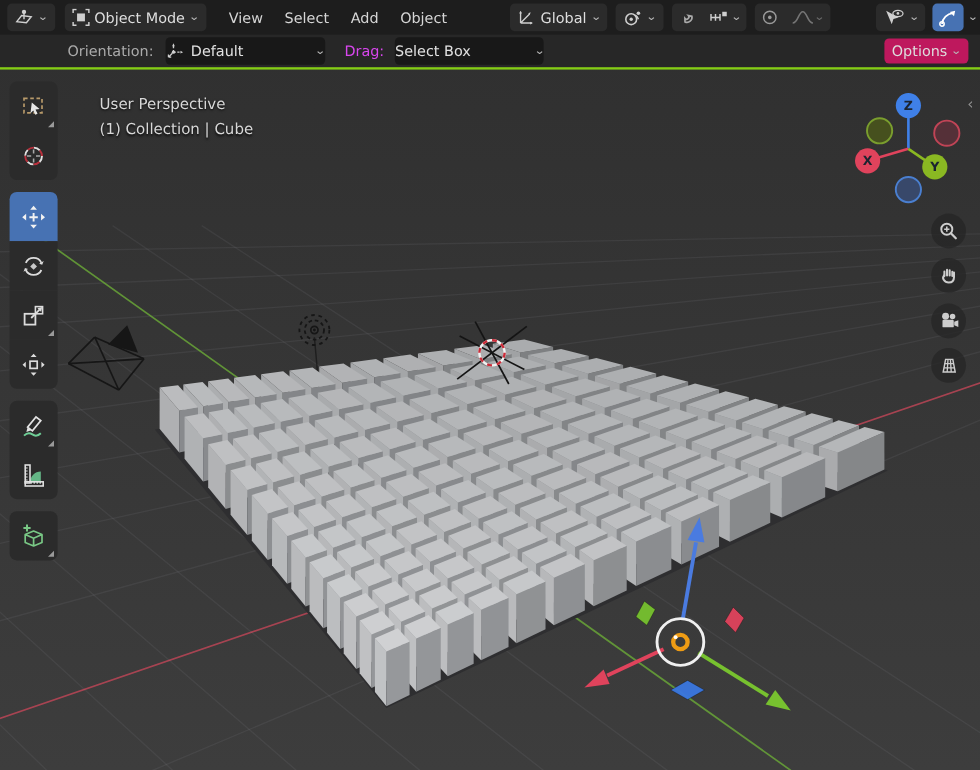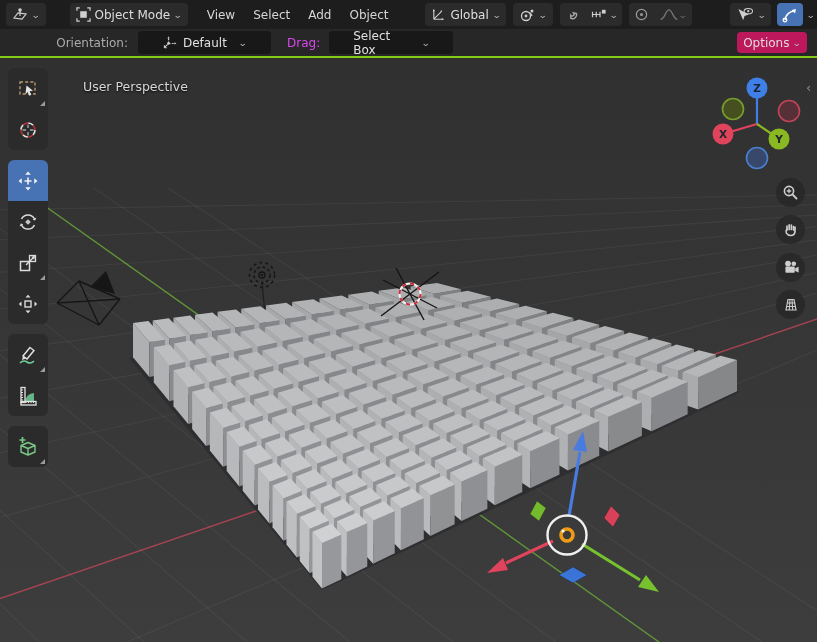--- a/index.html
+++ b/index.html
@@ -17,21 +17,21 @@
   .hbtn { display:flex; align-items:center; gap:4px; height:23px; padding:0 6px;
           background:#2b2b2b; border-radius:4px; color:#dedede; font-size:12px; cursor:default; }
   .chev { font-size:9px; color:#b9b9b9; transform:scaleX(1.25); }
   .menu-item { color:#d6d6d6; font-size:12px; padding:0 9px; height:23px; display:flex; align-items:center; }
   .seg { display:flex; align-items:center; height:23px; background:#2b2b2b; border-radius:4px; }
   .seg > div { display:flex; align-items:center; height:23px; padding:0 5px; }
   .dim { opacity:0.45; }
   .blue { background:#4772b3 !important; }
   .lbl { color:#ababab; font-size:12px; }
   .dd { display:flex; align-items:center; height:23px; background:#181818;
-        border-radius:4px; color:#e0e0e0; font-size:12px; padding:0 24px; gap:6px; }
+        border-radius:4px; color:#e0e0e0; font-size:12px; padding:0 0; gap:6px; }
   .spacer { flex:1; }
 
   
   #toolbar { position:absolute; left:8px; top:68px; width:40px; z-index:20; display:flex; flex-direction:column; }
   .tbtn { position:relative; width:40px; height:41px; background:#2b2b2b; display:flex;
           align-items:center; justify-content:center; }
   .tbtn.grp-start { border-radius:6px 6px 0 0; margin-top:10px; }
   .tbtn.grp-end { border-radius:0 0 6px 6px; }
   .tbtn.solo { border-radius:6px; margin-top:10px; }
   .tbtn.first { margin-top:0; border-radius:6px 6px 0 0; }
@@ -547,21 +547,21 @@
 
 <div id="hdr1" class="hdr">
   <div class="hbtn" style="margin-left:6px">
     <svg width="16" height="16" viewBox="0 0 16 16">
       <path d="M2,11 L6,6 L14,7 L10,12 Z" fill="none" stroke="#cfcfcf" stroke-width="1.2"></path>
       <line x1="8" y1="9" x2="8" y2="3.5" stroke="#cfcfcf" stroke-width="1.2"></line>
       <circle cx="8" cy="3" r="1.8" fill="#cfcfcf"></circle>
     </svg>
     <span class="chev">⌄</span>
   </div>
-  <div class="hbtn" style="margin-left:24px">
+  <div class="hbtn" style="margin-left:8px">
     <svg width="15" height="15" viewBox="0 0 16 16">
       <path d="M1,4 V1 H4 M12,1 H15 V4 M15,12 V15 H12 M4,15 H1 V12" fill="none" stroke="#cfcfcf" stroke-width="1.3"></path>
       <rect x="4.5" y="4.5" width="7" height="7" fill="#cfcfcf"></rect>
     </svg>
     <span>Object Mode</span>
     <span class="chev">⌄</span>
   </div>
   <div style="display:flex;margin-left:10px">
     <div class="menu-item">View</div>
     <div class="menu-item">Select</div>
@@ -723,20 +723,21 @@
     <svg width="24" height="24" viewBox="0 0 24 24">
       <path d="M12,7.5 L19,10.5 L12,13.5 L5,10.5 Z M5,10.5 V17 L12,20 V13.5 M19,10.5 V17 L12,20" fill="none" stroke="#79c885" stroke-width="1.4" stroke-linejoin="round"></path>
       <path d="M3.5,5 H9.5 M6.5,2 V8" stroke="#79c885" stroke-width="1.7"></path>
     </svg>
     <div class="subtool"></div>
   </div>
 </div>
 
 <div id="vp-text">
   <div>User Perspective</div>
+  <div>(1) Collection | Cube</div>
 </div>
 
 <svg id="nav-gizmo" viewBox="0 0 100 104">
       <line x1="50" y1="51" x2="50" y2="15" stroke="#3f80e8" stroke-width="2.2"></line>
       <line x1="50" y1="51" x2="16" y2="61" stroke="#e0435c" stroke-width="2.2"></line>
       <line x1="50" y1="51" x2="72" y2="66" stroke="#8ab822" stroke-width="2.2"></line>
       <circle cx="50" cy="15" r="10.5" fill="#3f80e8" stroke="none" stroke-width="1.6"></circle>
       <text x="50" y="18.6" text-anchor="middle" font-size="10.5" font-weight="bold" fill="#1c2430" font-family="&quot;DejaVu Sans&quot;,sans-serif">Z</text>
       <circle cx="16" cy="61" r="10.5" fill="#e0435c" stroke="none" stroke-width="1.6"></circle>
       <text x="16" y="64.6" text-anchor="middle" font-size="10.5" font-weight="bold" fill="#1c2430" font-family="&quot;DejaVu Sans&quot;,sans-serif">X</text>

